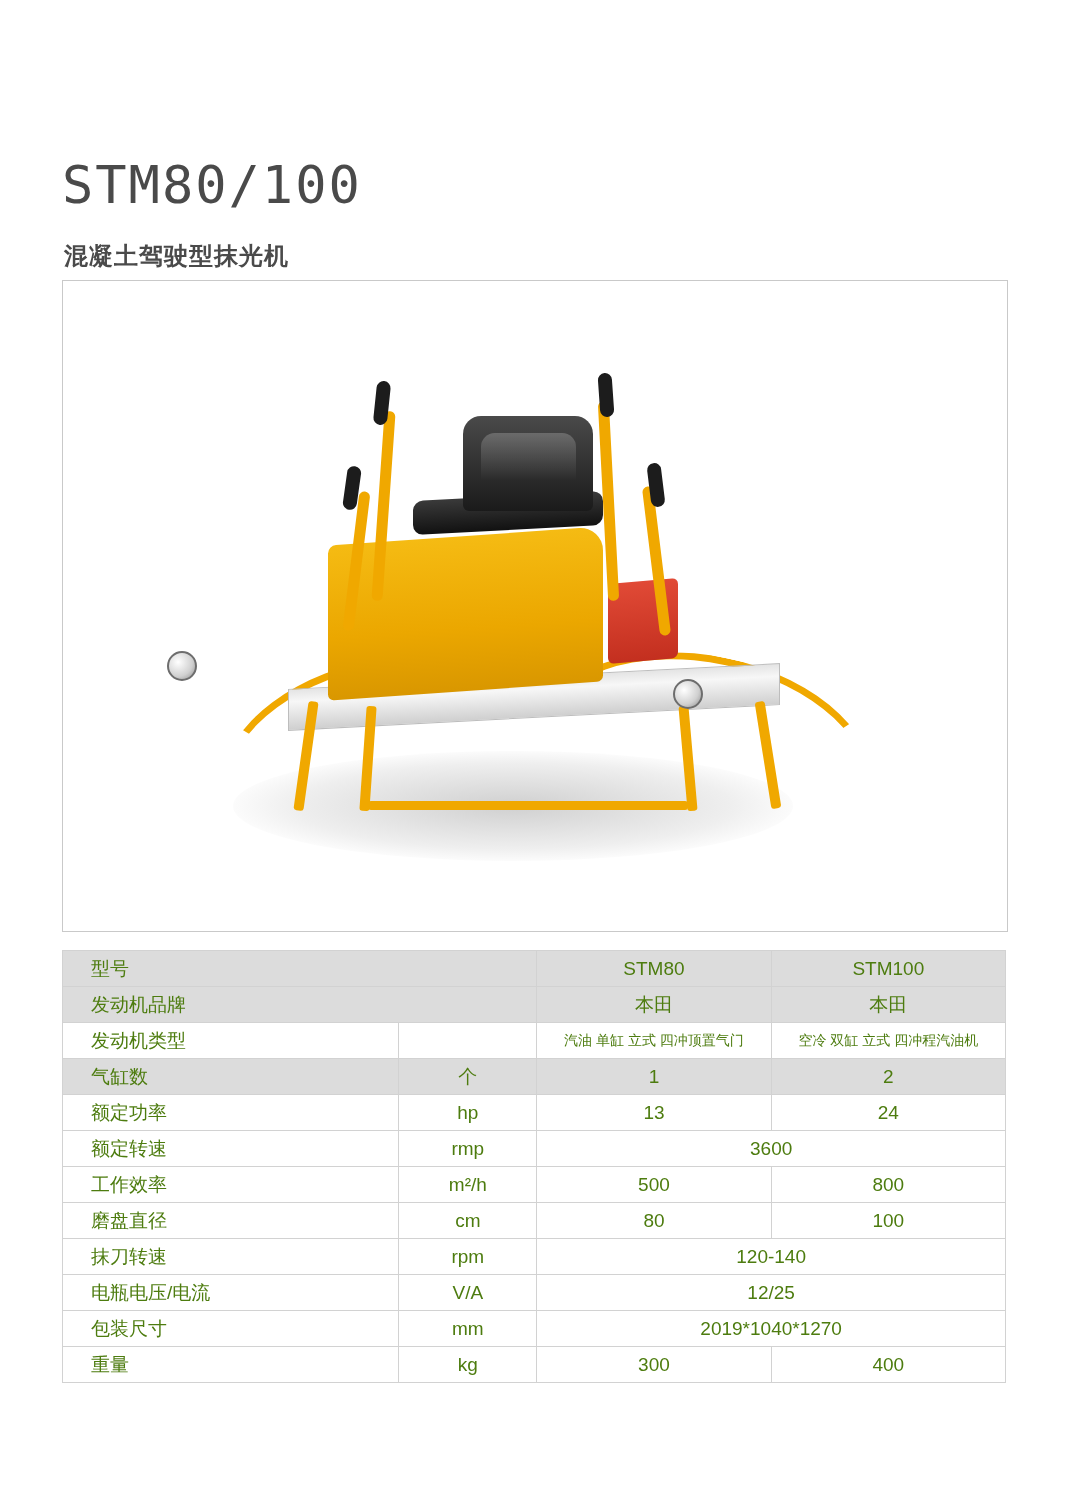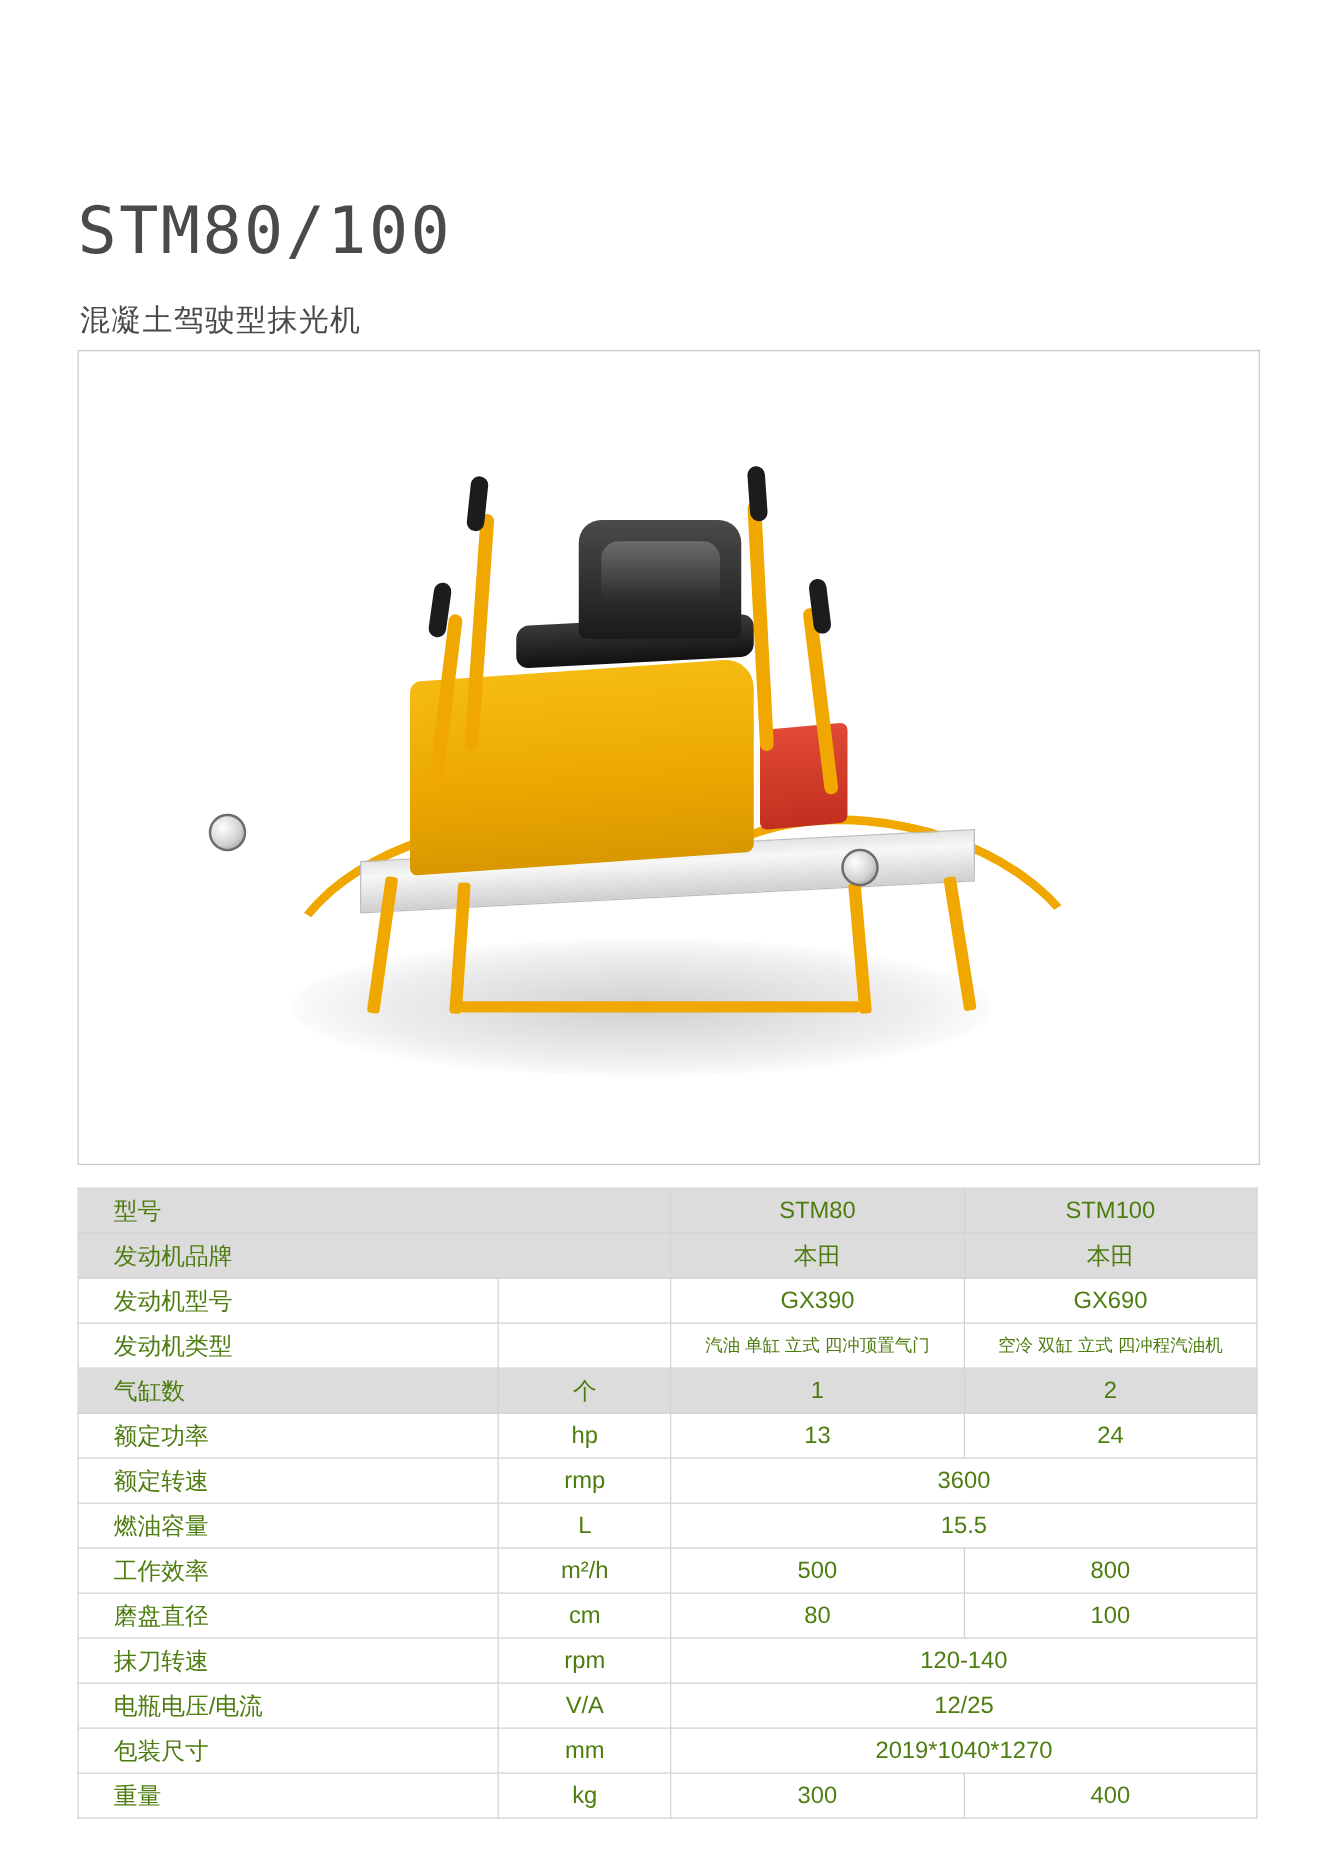--- a/index.html
+++ b/index.html
@@ -33,20 +33,21 @@
     white-space: nowrap;
   }
   .subtitle {
     position: absolute;
     left: 64px;
     top: 240px;
     font-size: 24px;
     color: #4a4a4a;
     letter-spacing: 1px;
     white-space: nowrap;
+    font-weight: bold;
   }
   .photo-frame {
     position: absolute;
     left: 62px;
     top: 280px;
     width: 944px;
     height: 650px;
     border: 1px solid #c9c9c9;
     background: #ffffff;
     overflow: hidden;
@@ -286,26 +287,20 @@
         <td class="label" colspan="2">型号</td>
         <td class="v1">STM80</td>
         <td class="v2">STM100</td>
       </tr>
       <tr class="shade">
         <td class="label" colspan="2">发动机品牌</td>
         <td class="v1">本田</td>
         <td class="v2">本田</td>
       </tr>
       <tr class="plain">
-        <td class="label">发动机型号</td>
-        <td class="unit"></td>
-        <td class="v1">GX390</td>
-        <td class="v2">GX690</td>
-      </tr>
-      <tr class="plain">
         <td class="label">发动机类型</td>
         <td class="unit"></td>
         <td class="v1 small">汽油 单缸 立式 四冲顶置气门</td>
         <td class="v2 small">空冷 双缸 立式 四冲程汽油机</td>
       </tr>
       <tr class="shade">
         <td class="label">气缸数</td>
         <td class="unit">个</td>
         <td class="v1">1</td>
         <td class="v2">2</td>
@@ -315,25 +310,20 @@
         <td class="unit">hp</td>
         <td class="v1">13</td>
         <td class="v2">24</td>
       </tr>
       <tr class="plain">
         <td class="label">额定转速</td>
         <td class="unit">rmp</td>
         <td class="v1" colspan="2">3600</td>
       </tr>
       <tr class="plain">
-        <td class="label">燃油容量</td>
-        <td class="unit">L</td>
-        <td class="v1" colspan="2">15.5</td>
-      </tr>
-      <tr class="plain">
         <td class="label">工作效率</td>
         <td class="unit">m²/h</td>
         <td class="v1">500</td>
         <td class="v2">800</td>
       </tr>
       <tr class="plain">
         <td class="label">磨盘直径</td>
         <td class="unit">cm</td>
         <td class="v1">80</td>
         <td class="v2">100</td>

